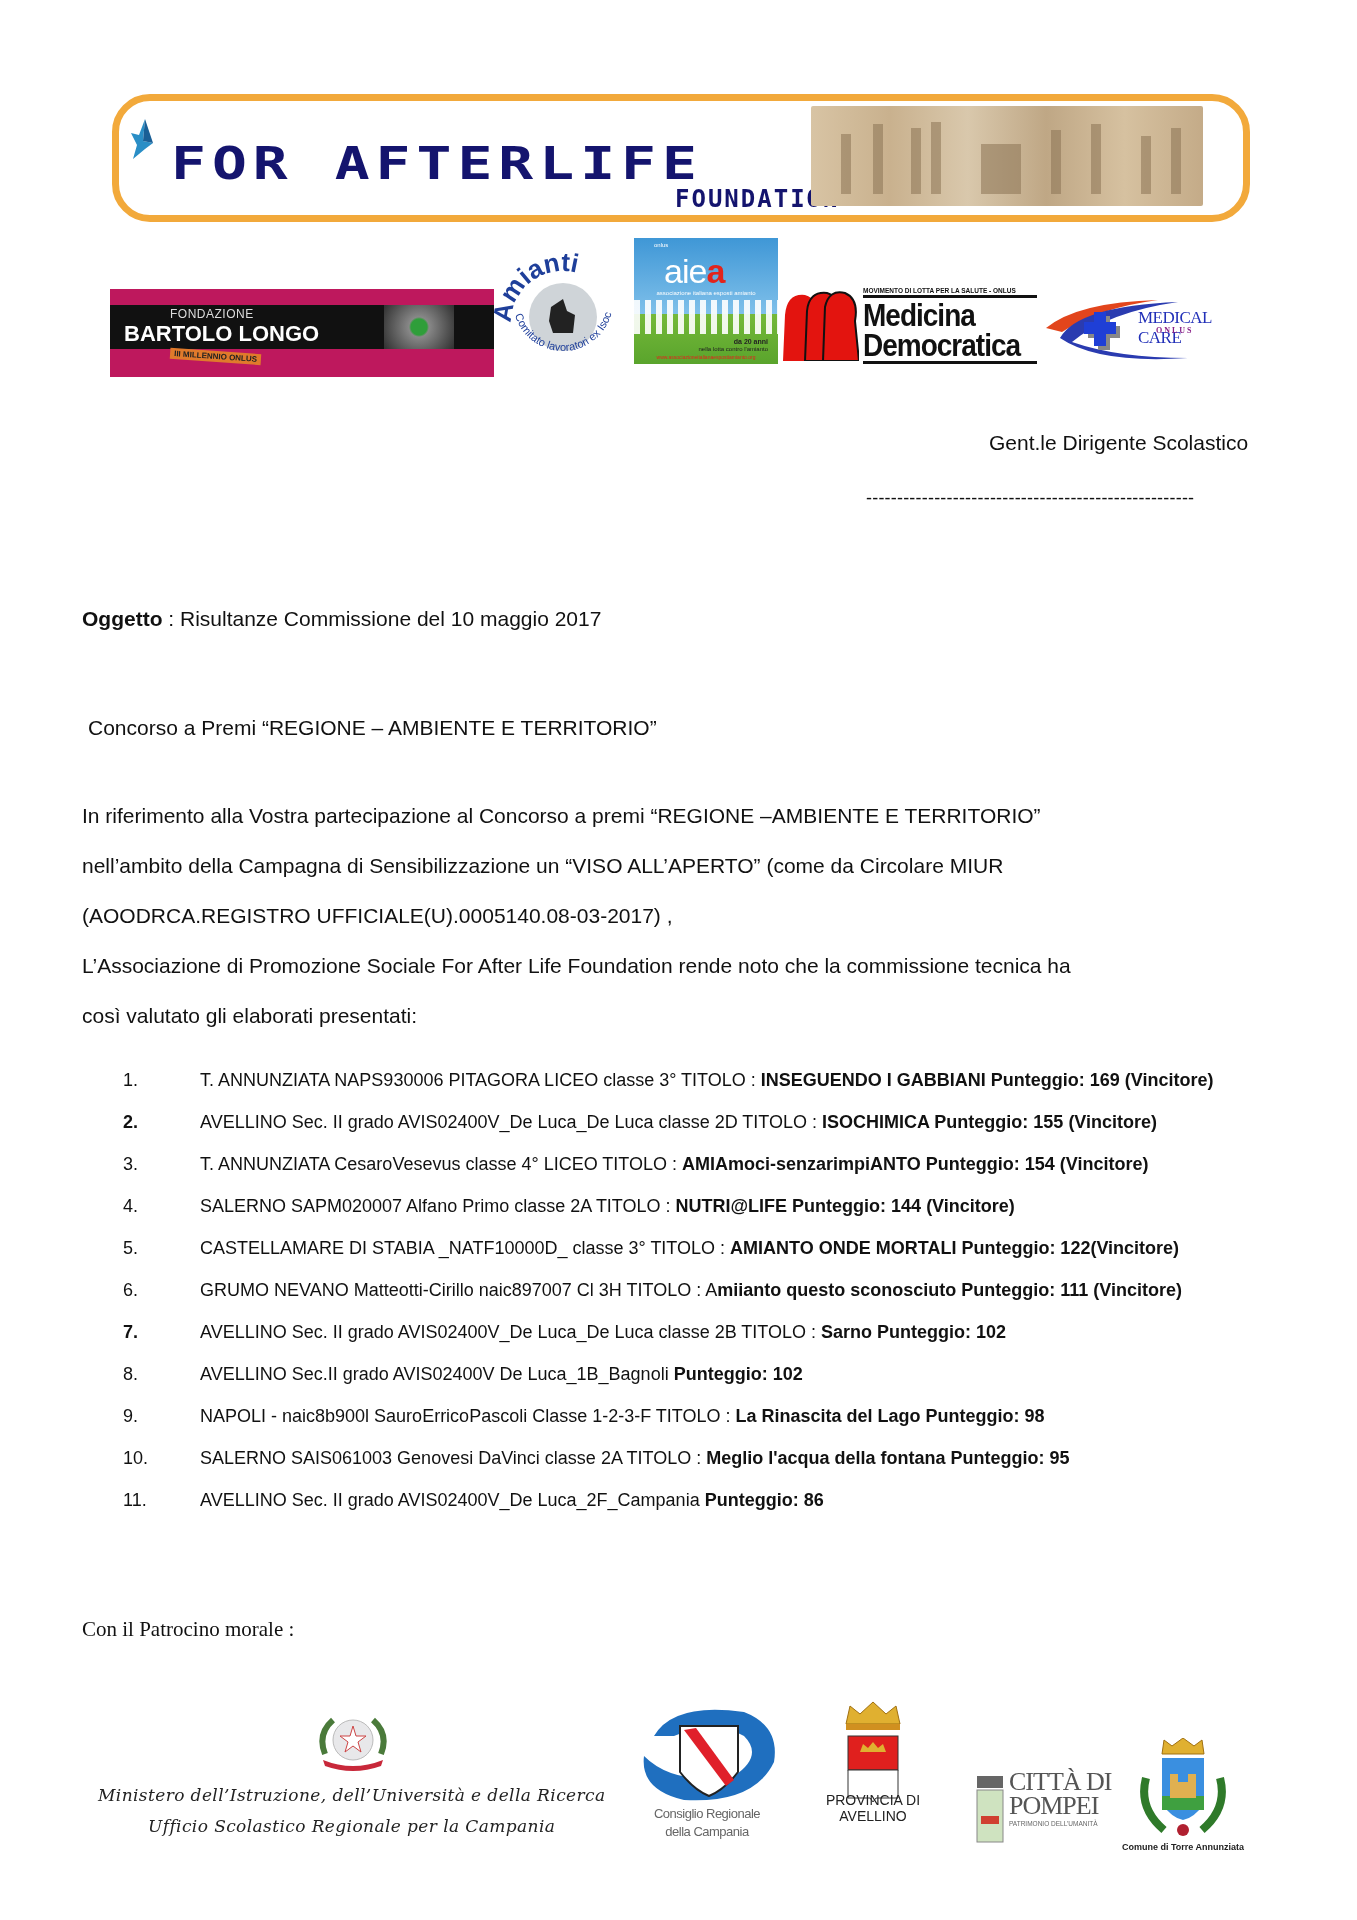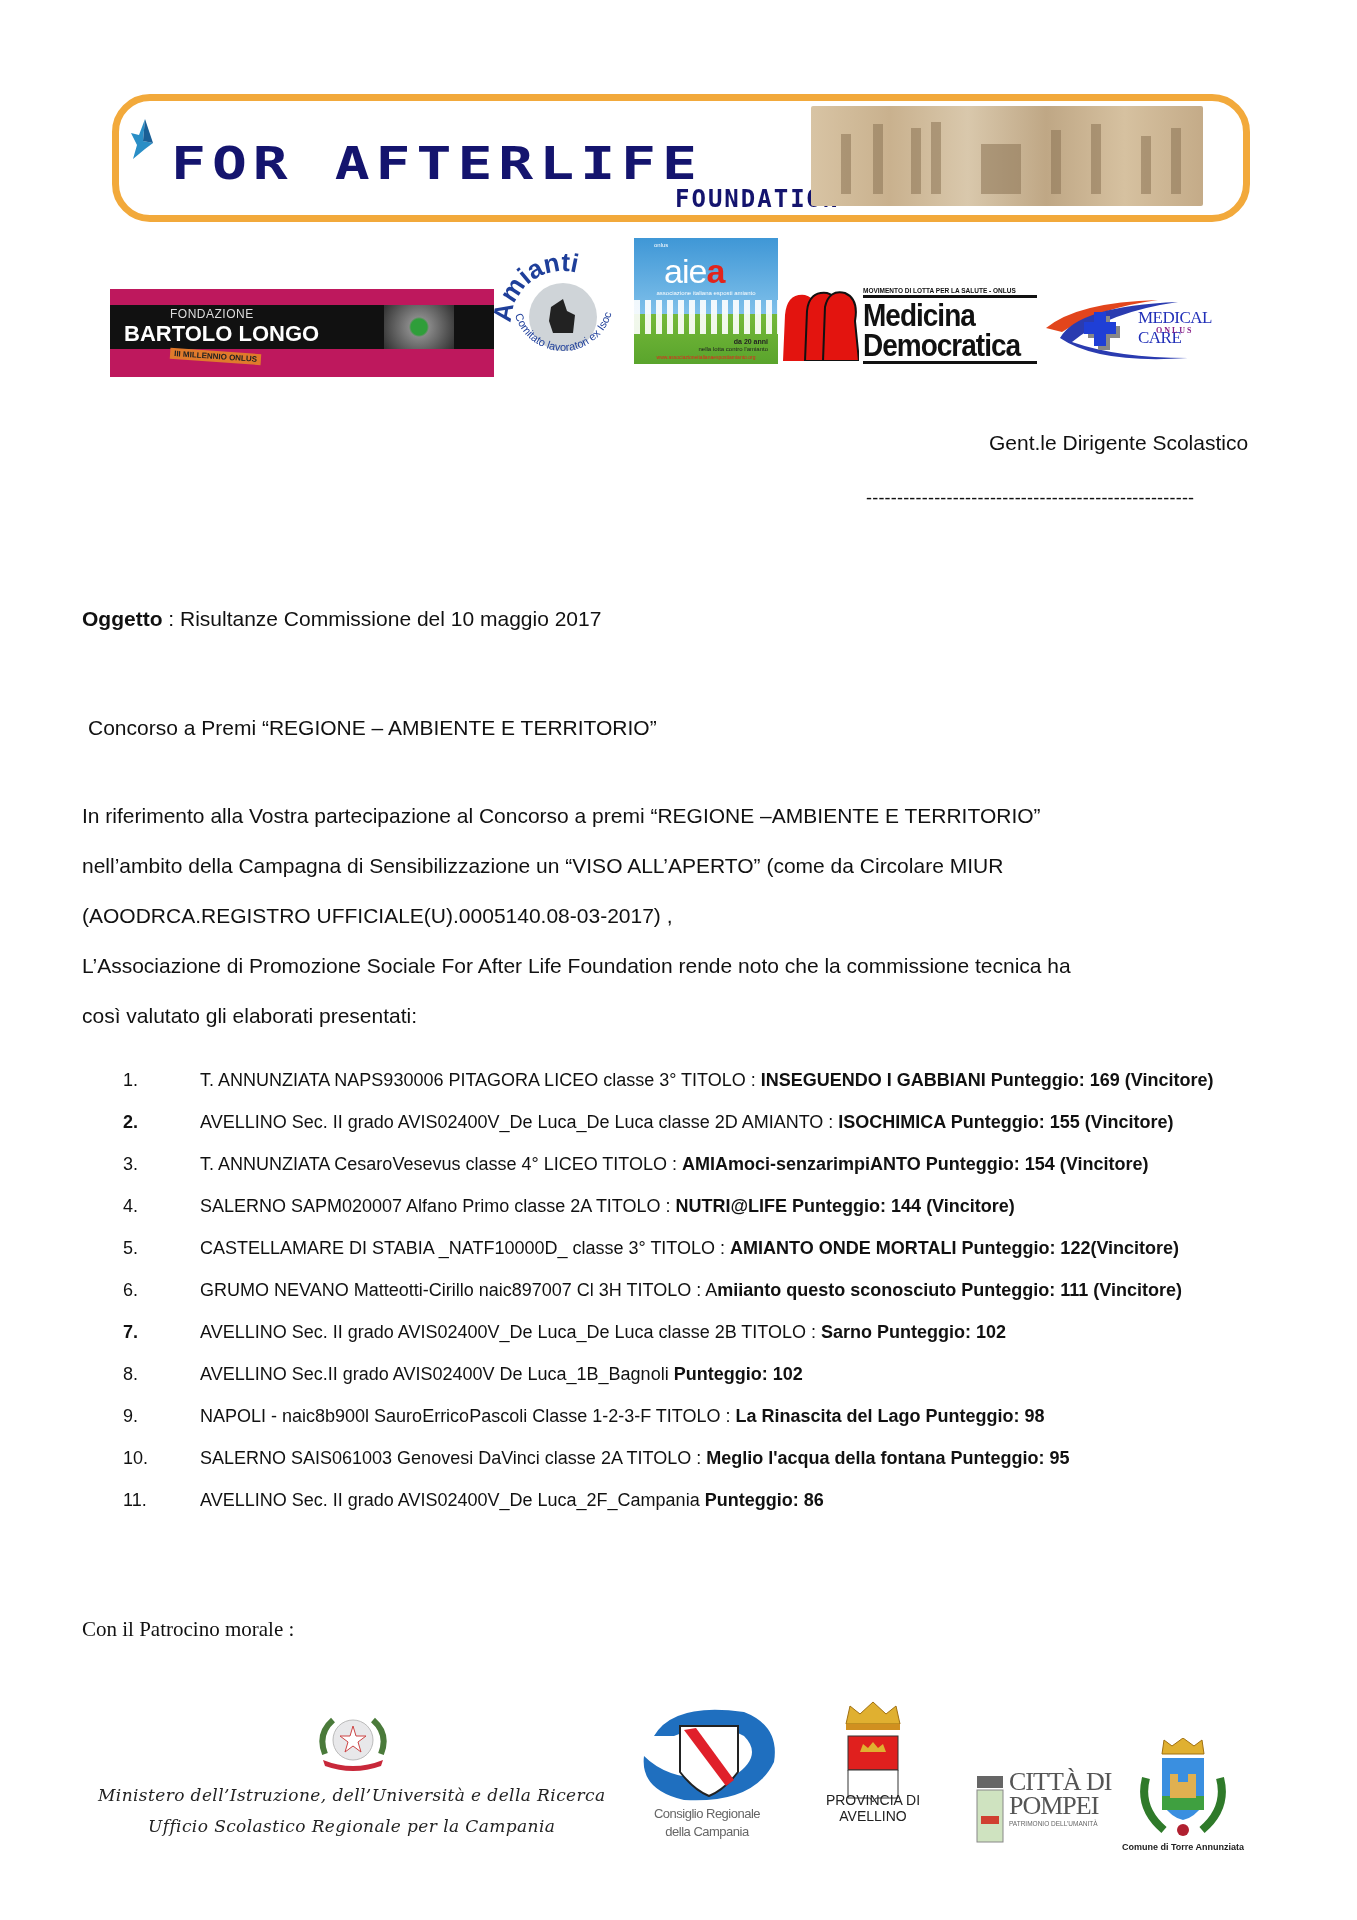--- a/index.html
+++ b/index.html
@@ -170,21 +170,21 @@
 <div class="abs p body-line" style="top:922px">L’Associazione di Promozione Sociale For After Life Foundation rende noto che la commissione tecnica ha</div>
 <div class="abs p body-line" style="top:972px">così valutato gli elaborati presentati:</div>
 
 <div class="abs p list">
   <div class="item" style="top:0">
     <span class="num">1.</span>
     <span class="txt"><span>T. ANNUNZIATA NAPS930006  PITAGORA LICEO classe 3° TITOLO : </span><b>INSEGUENDO I GABBIANI</b><b> Punteggio: 169 (Vincitore)</b></span>
   </div>
   <div class="item" style="top:42px">
     <span class="num bold">2.</span>
-    <span class="txt"><span>AVELLINO  Sec. II grado AVIS02400V_De Luca_De Luca classe 2D AMIANTO : </span><b>ISOCHIMICA</b><b> Punteggio: 155 (Vincitore)</b></span>
+    <span class="txt"><span>AVELLINO  Sec. II grado AVIS02400V_De Luca_De Luca classe 2D TITOLO : </span><b>ISOCHIMICA</b><b> Punteggio: 155 (Vincitore)</b></span>
   </div>
   <div class="item" style="top:84px">
     <span class="num">3.</span>
     <span class="txt"><span>T. ANNUNZIATA CesaroVesevus classe 4° LICEO  TITOLO : </span><b>AMIAmoci-senzarimpiANTO</b><b> Punteggio: 154 (Vincitore)</b></span>
   </div>
   <div class="item" style="top:126px">
     <span class="num">4.</span>
     <span class="txt"><span>SALERNO  SAPM020007 Alfano Primo classe 2A TITOLO :  </span><b>NUTRI@LIFE</b><b> Punteggio: 144 (Vincitore)</b></span>
   </div>
   <div class="item" style="top:168px">

